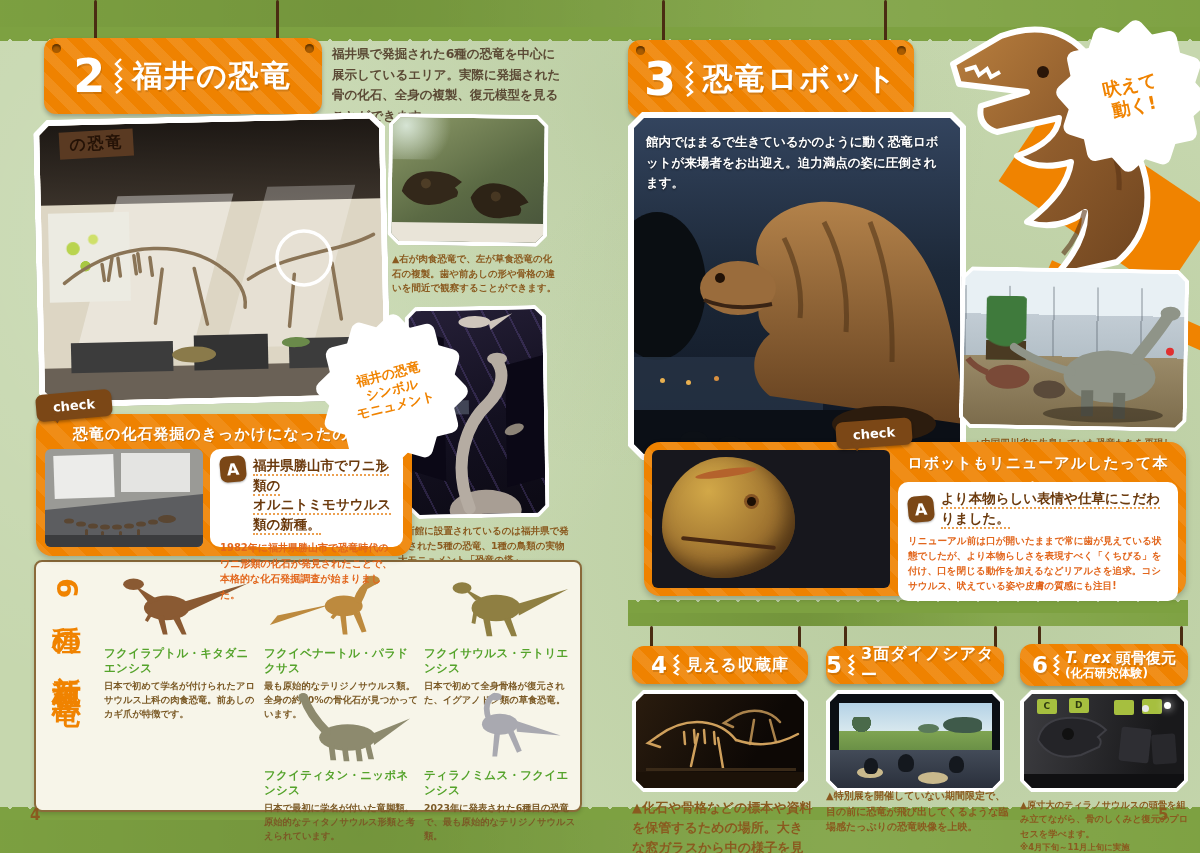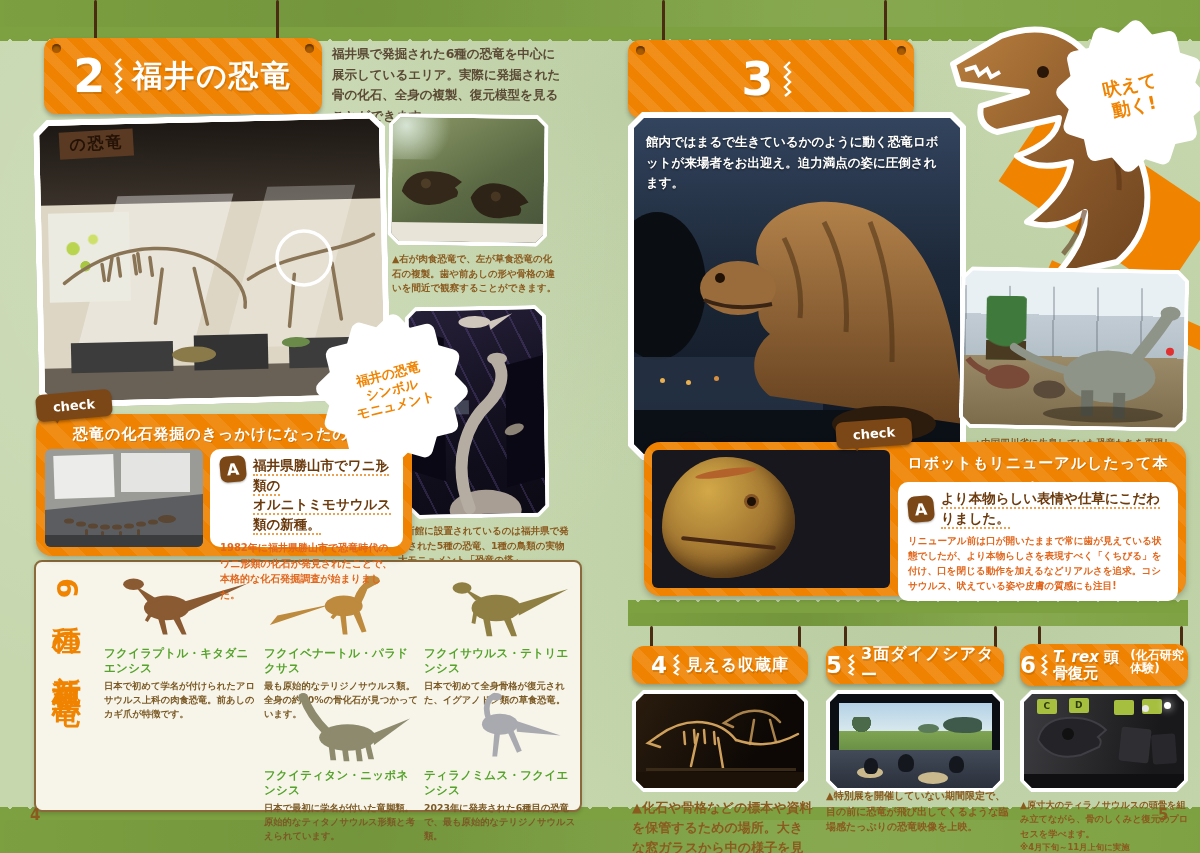--- a/index.html
+++ b/index.html
@@ -265,20 +265,21 @@
 
   <div class="abs string" style="left:662px;top:0;height:54px"></div>
   <div class="abs string" style="left:884px;top:0;height:54px"></div>
   <div class="abs sign" style="left:628px;top:40px;width:286px;height:78px">
     <span class="screw" style="left:8px"></span>
       <span class="screw" style="right:8px"></span>
     <span class="num" style="font-size:46px">3</span>
     <svg class="zzsep" width="9" height="36" viewBox="0 0 9 36">
         <polyline points="7,1 2,6 7,11 2,16 7,21 2,26 7,31 2,35" stroke="#fff" stroke-width="2.4" fill="none"></polyline>
       </svg>
+    <span class="ttl" style="font-size:30px">恐竜ロボット</span>
   </div>
 
   <div class="abs" style="left:1008px;top:150px;width:200px;height:95px;background:#f08300;transform:rotate(34deg)"></div>
   <div class="abs" style="left:1040px;top:295px;width:175px;height:22px;background:#f08300;transform:rotate(24deg)"></div>
   <svg class="abs" style="left:935px;top:20px" width="252" height="266" viewBox="0 0 252 266">
     <defs>
       <linearGradient id="trexg" x1="0" y1="0" x2="1" y2="1">
         <stop offset="0" stop-color="#b97f3e"></stop>
           <stop offset=".5" stop-color="#8f5c2c"></stop>
           <stop offset="1" stop-color="#6e441f"></stop>
@@ -391,21 +392,21 @@
     <svg class="zzsep" style="margin:0 6px" width="7" height="22" viewBox="0 0 7 22">
         <polyline points="5.5,1 1.5,4.5 5.5,8 1.5,11.5 5.5,15 1.5,18.5 5.5,21" stroke="#fff" stroke-width="2" fill="none"></polyline>
       </svg>
     <span class="ttl">3面ダイノシアター</span>
   </div>
   <div class="abs sign minisign" style="left:1020px;top:644px;width:168px;height:42px">
     <span class="num">6</span>
     <svg class="zzsep" style="margin:0 5px" width="7" height="22" viewBox="0 0 7 22">
         <polyline points="5.5,1 1.5,4.5 5.5,8 1.5,11.5 5.5,15 1.5,18.5 5.5,21" stroke="#fff" stroke-width="2" fill="none"></polyline>
       </svg>
-    <span style="display:flex;flex-direction:row;line-height:1.1">
+    <span style="display:flex;flex-direction:column;line-height:1.1">
       <span class="ttl" style="font-size:15px;letter-spacing:0">
         <span style="font-style:italic">T. rex</span>
         <span>頭骨復元</span>
       </span>
       <span style="font-size:12px;font-weight:bold">(化石研究体験)</span>
     </span>
   </div>
 
   <div class="photo-sm" style="left:632px;top:690px;width:176px;height:102px">
     <div class="photo-inner" style="background:linear-gradient(120deg,#2a1c0e 0%,#0d0805 70%)">

